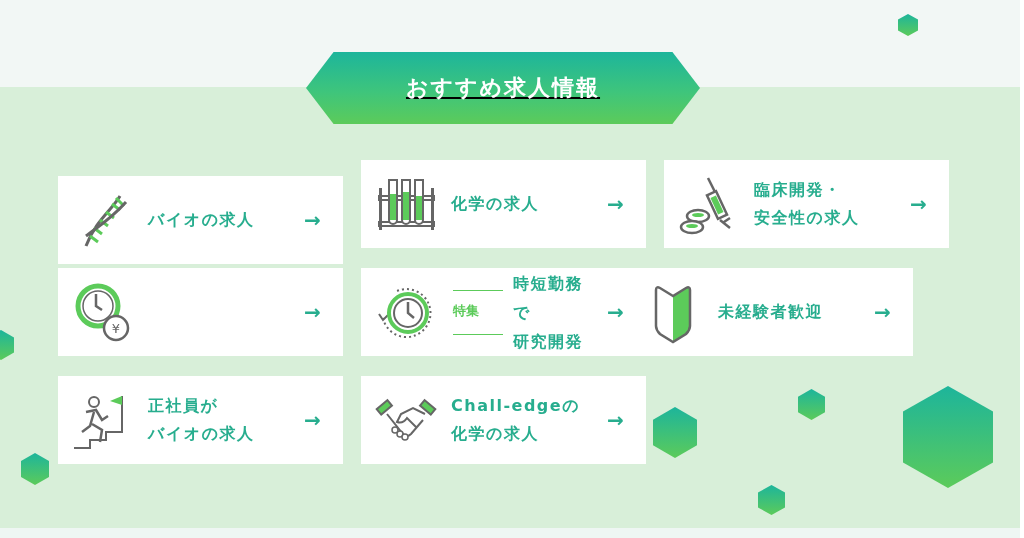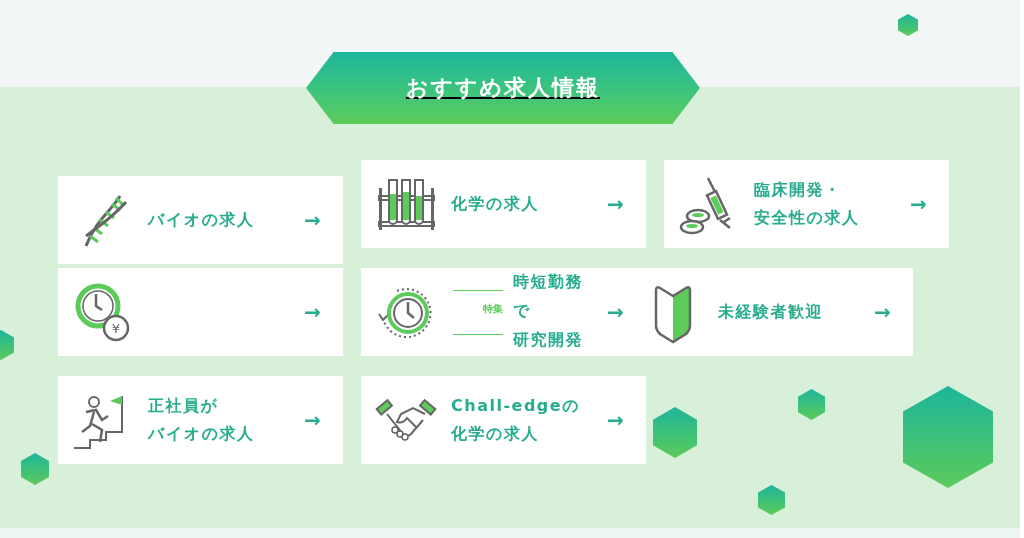--- a/index.html
+++ b/index.html
@@ -13,21 +13,21 @@
     display:flex;align-items:center;justify-content:center;text-decoration:underline;}
   .banner-title{color:#fff;font-size:22px;font-weight:bold;letter-spacing:2px;}
   .hex{position:absolute;clip-path:polygon(50% 0,100% 25%,100% 75%,50% 100%,0 75%,0 25%);
     background:linear-gradient(180deg,#1db59b 0%,#5ccb5a 100%);}
   .card{position:absolute;width:285px;height:88px;background:#fff;display:flex;align-items:center;box-sizing:border-box;cursor:pointer;}
   .card .icon{position:absolute;left:14px;top:14px;width:62px;height:62px;}
   .card .label{position:absolute;left:90px;color:#27ad8e;font-size:16px;font-weight:bold;line-height:28px;letter-spacing:1.5px;white-space:pre-line;}
   .card .arrow{position:absolute;left:246px;color:#27ad8e;font-size:20px;font-weight:bold;}
   .tokushu{position:absolute;left:92px;top:20px;width:50px;height:48px;}
   .tokushu .line{position:absolute;left:0;width:50px;height:1px;background:#5ccb5a;}
-  .tokushu .tk{position:absolute;left:0;top:14px;width:50px;text-align:right;color:#5ccb5a;font-size:10px;font-weight:bold;}
+  .tokushu .tk{position:absolute;left:0;top:14px;width:50px;text-align:left;color:#5ccb5a;font-size:13px;font-weight:bold;}
 </style>
 </head>
 <body>
 
 <div class="green-bg"></div>
 <div class="bottom-strip"></div>
 <div class="right-edge"></div>
 
 <div class="hex" style="left:898px;top:14px;width:20px;height:22px;"></div>
 <div class="hex" style="left:-12px;top:330px;width:26px;height:30px;"></div>
@@ -104,21 +104,21 @@
     <path d="M4 32 l4 6 l5 -5" stroke="#666" stroke-width="2" fill="none"></path>
     <circle cx="33" cy="31" r="19" fill="#fff" stroke="#5ccb5a" stroke-width="4"></circle>
     <circle cx="33" cy="31" r="14" fill="none" stroke="#666" stroke-width="2"></circle>
     <path d="M33 20 v11 l6 5" stroke="#666" stroke-width="2.5" fill="none"></path>
   </svg>
   <div class="tokushu">
     <div class="line" style="top:2px;"></div>
     <span class="tk">特集</span>
     <div class="line" style="top:46px;"></div>
   </div>
-  <span class="label" style="left:152px;line-height:29px;font-family:Liberation Mono, monospace;">時短勤務
+  <span class="label" style="left:152px;line-height:29px;">時短勤務
 で
 研究開発</span>
   <span class="arrow">→</span>
 </div>
 
 <div class="card" style="left:628px;top:268px;">
   <svg class="icon" viewBox="0 0 62 62">
     <path d="M31 14 L44 6 Q48 4 48 8 L48 44 Q48 48 44 52 L31 60 Z" fill="#5ccb5a"></path>
     <path d="M31 14 L18 6 Q14 4 14 8 L14 44 Q14 48 18 52 L31 60 L44 52 Q48 48 48 44 L48 8 Q48 4 44 6 L31 14 Z" fill="none" stroke="#666" stroke-width="2.5"></path>
   </svg>

